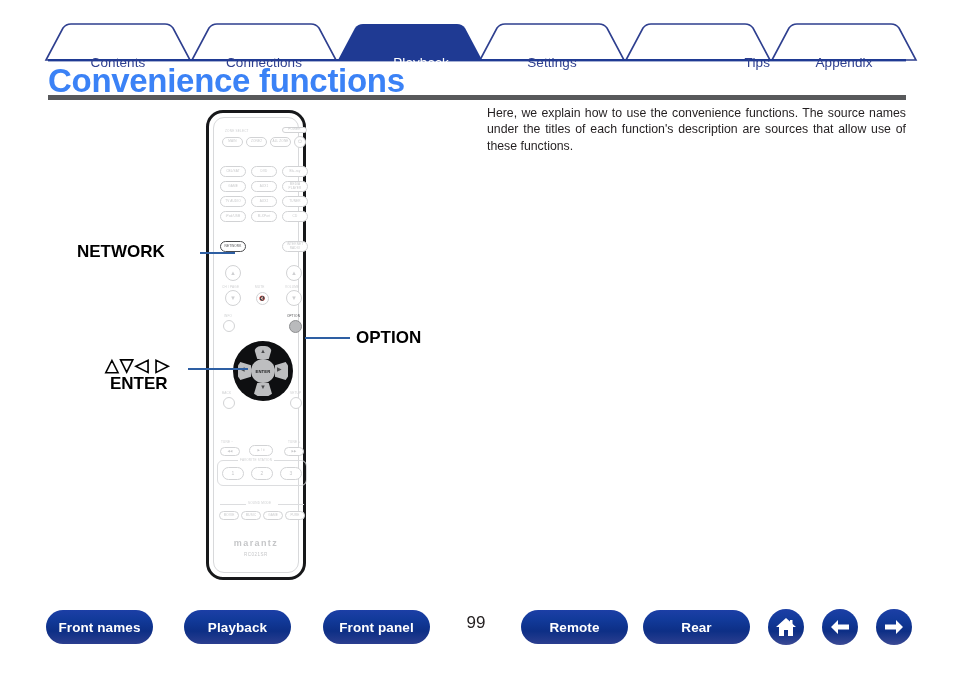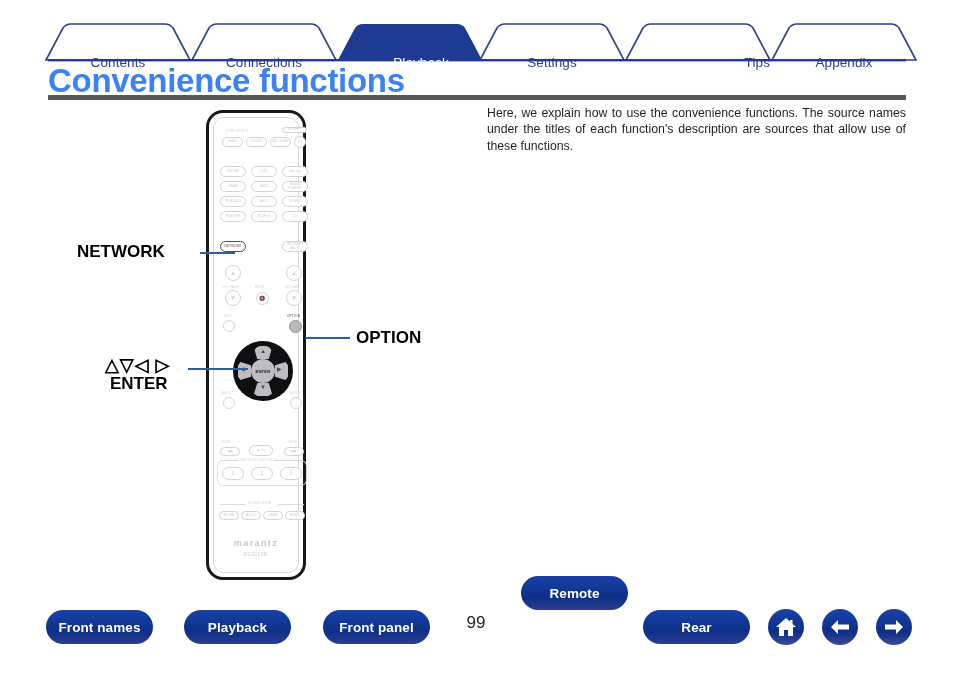--- a/index.html
+++ b/index.html
@@ -360,21 +360,21 @@
 
 <div class="callout" style="left:356px;top:328px;font-size:17px;">OPTION</div>
 <div class="leader" style="left:305px;top:337px;width:45px;"></div>
 
 <div class="foot-btn" style="left:46px;top:610px;width:107px;">Front names</div>
 <div class="foot-btn" style="left:184px;top:610px;width:107px;">Playback</div>
 <div class="foot-btn" style="left:323px;top:610px;width:107px;">Front panel</div>
 
 <div class="page-num">99</div>
 
-<div class="foot-btn" style="left:521px;top:576px;width:107px;">Remote</div>
+<div class="foot-btn" style="left:521px;top:610px;width:107px;">Remote</div>
 <div class="foot-btn" style="left:643px;top:610px;width:107px;">Rear</div>
 
 <div class="foot-circle" style="left:768px;top:609px;">
   <svg width="22" height="20" viewBox="0 0 22 20">
     <path d="M11 1 L21 10 L18 10 L18 19 L13 19 L13 13 L9 13 L9 19 L4 19 L4 10 L1 10 Z" fill="#ffffff"></path>
     <rect x="15" y="3" width="2.5" height="4" fill="#ffffff"></rect>
   </svg>
 </div>
 <div class="foot-circle" style="left:822px;top:609px;">
   <svg width="22" height="18" viewBox="0 0 22 18">

